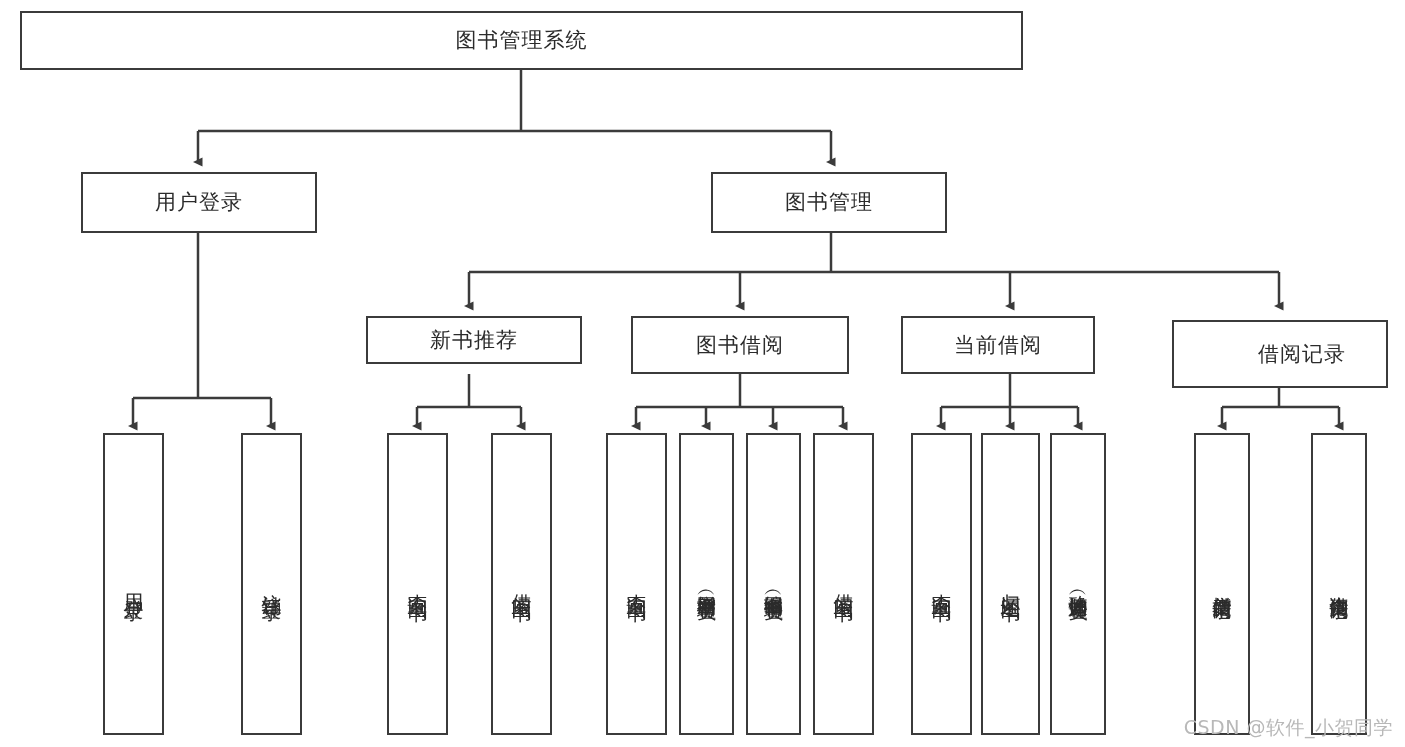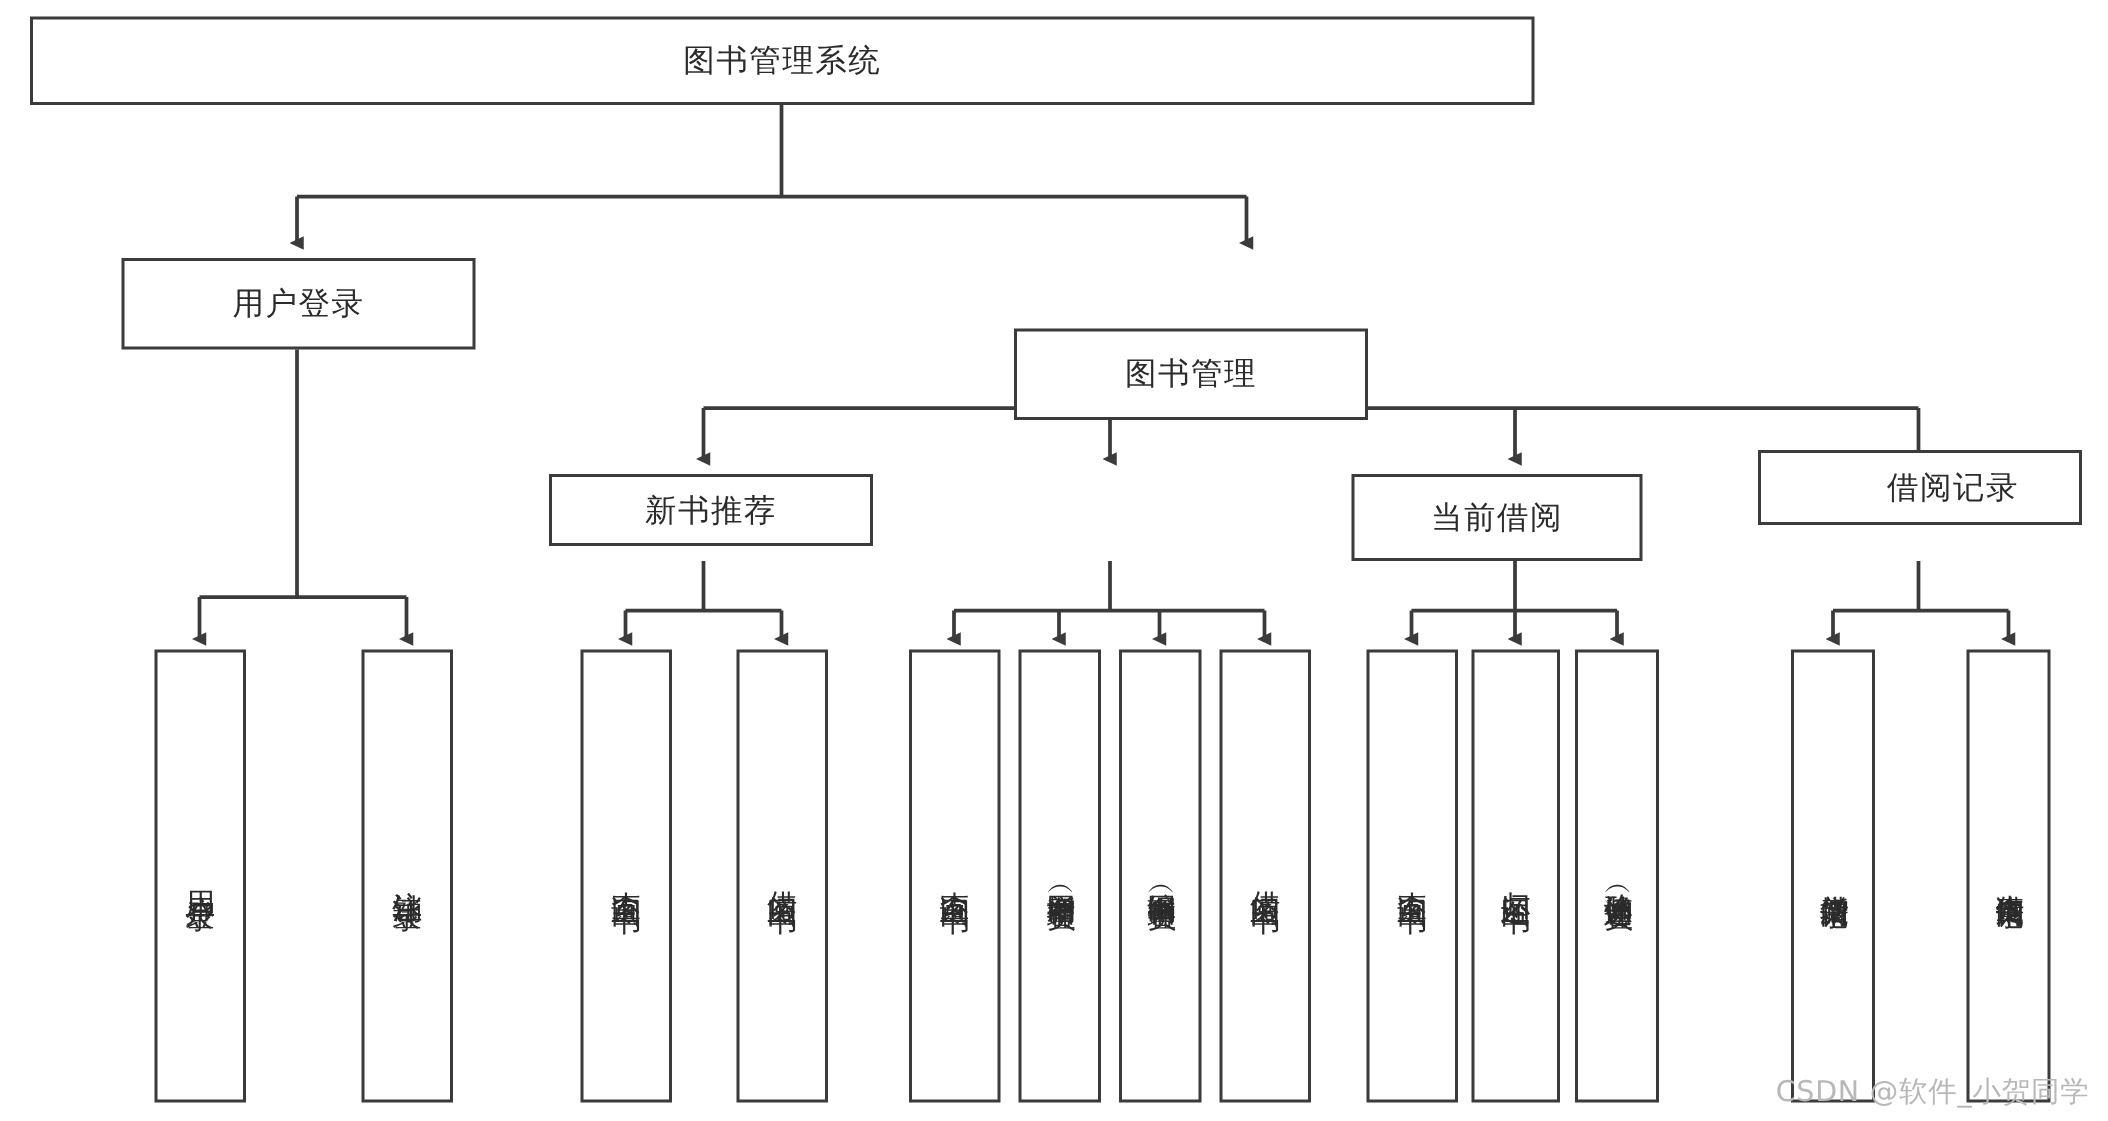--- a/index.html
+++ b/index.html
@@ -131,34 +131,37 @@
   </svg>
 
   <div class="node" style="left:20px; top:11px; width:1003px; height:59px;">
     <span class="label">图书管理系统</span>
   </div>
 
   <div class="node" style="left:81px; top:172px; width:236px; height:61px;">
     <span class="label">用户登录</span>
   </div>
 
-  <div class="node" style="left:676px; top:172px; width:236px; height:61px;margin-top:47px;">
+  <div class="node" style="left:711px; top:172px; width:236px; height:61px;">
     <span class="label">图书管理</span>
   </div>
 
   <div class="node" style="left:366px; top:316px; width:216px; height:48px;">
     <span class="label">新书推荐</span>
   </div>
 
+  <div class="node" style="left:631px; top:316px; width:218px; height:58px;">
+    <span class="label">图书借阅</span>
+  </div>
 
   <div class="node" style="left:901px; top:316px; width:194px; height:58px;">
     <span class="label">当前借阅</span>
   </div>
 
-  <div class="node" style="left:1172px; top:300px; width:216px; height:50px;padding-left:44px;">
+  <div class="node" style="left:1172px; top:320px; width:216px; height:68px;padding-left:44px;">
     <span class="label">借阅记录</span>
   </div>
 
   <div class="node leaf" style="left:103px; top:433px; width:61px; height:302px;">
     <span class="label">用户登录</span>
   </div>
 
   <div class="node leaf" style="left:241px; top:433px; width:61px; height:302px;">
     <span class="label">注销登录</span>
   </div>

